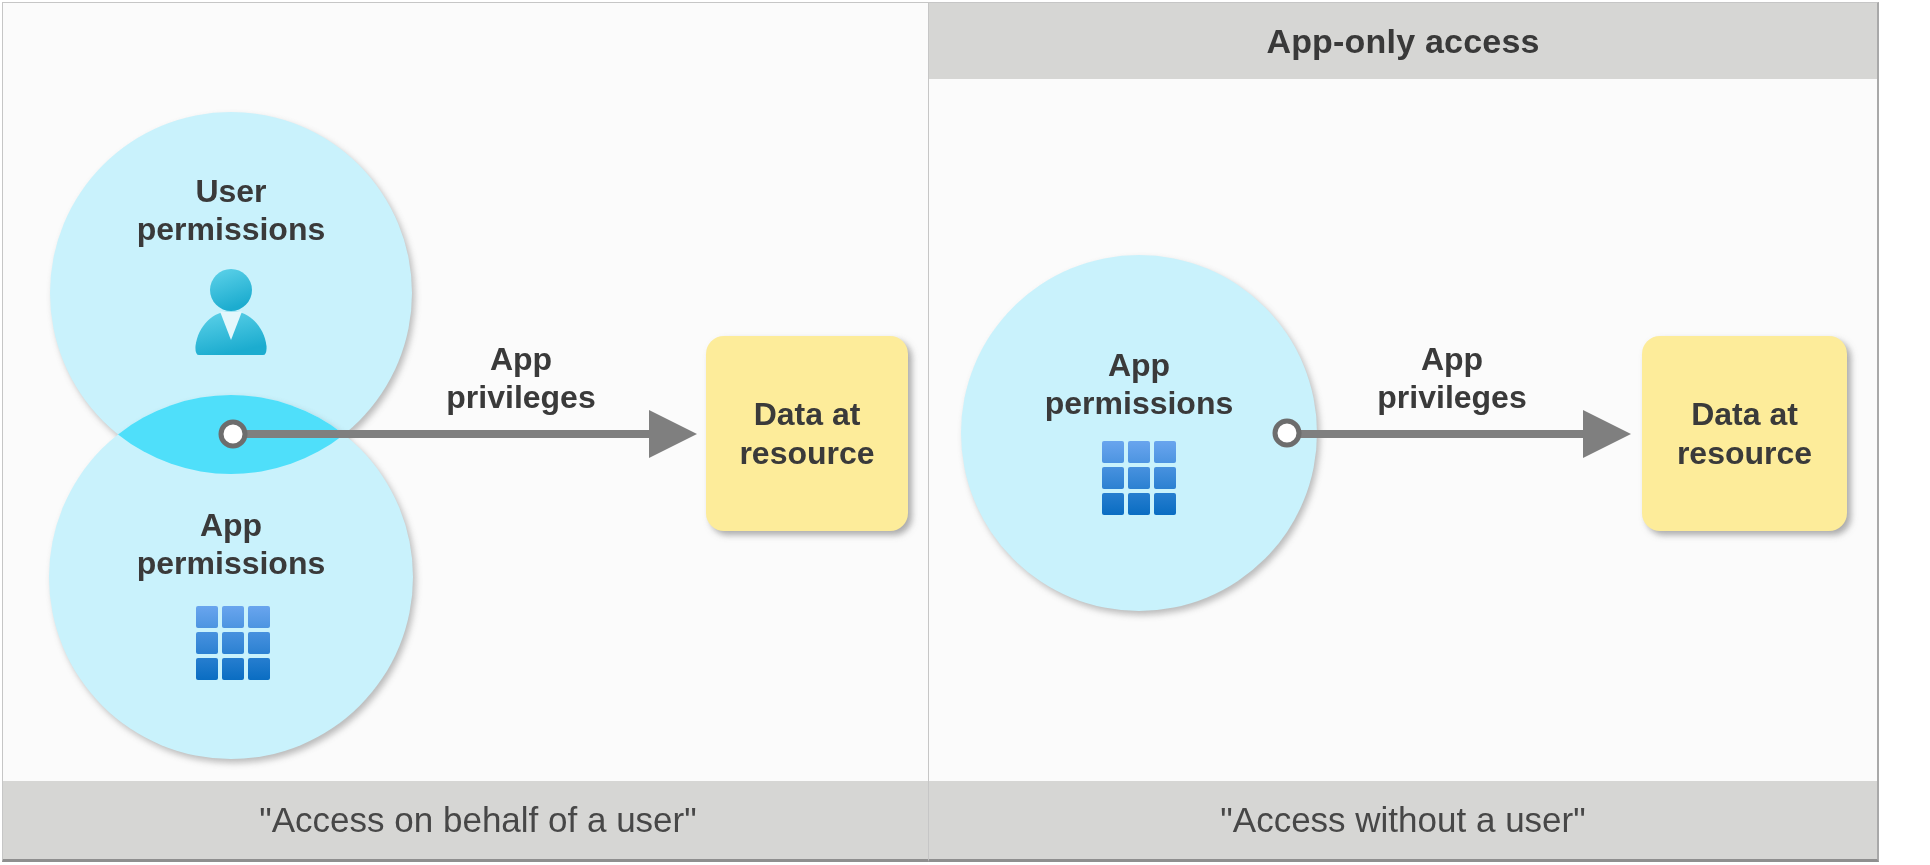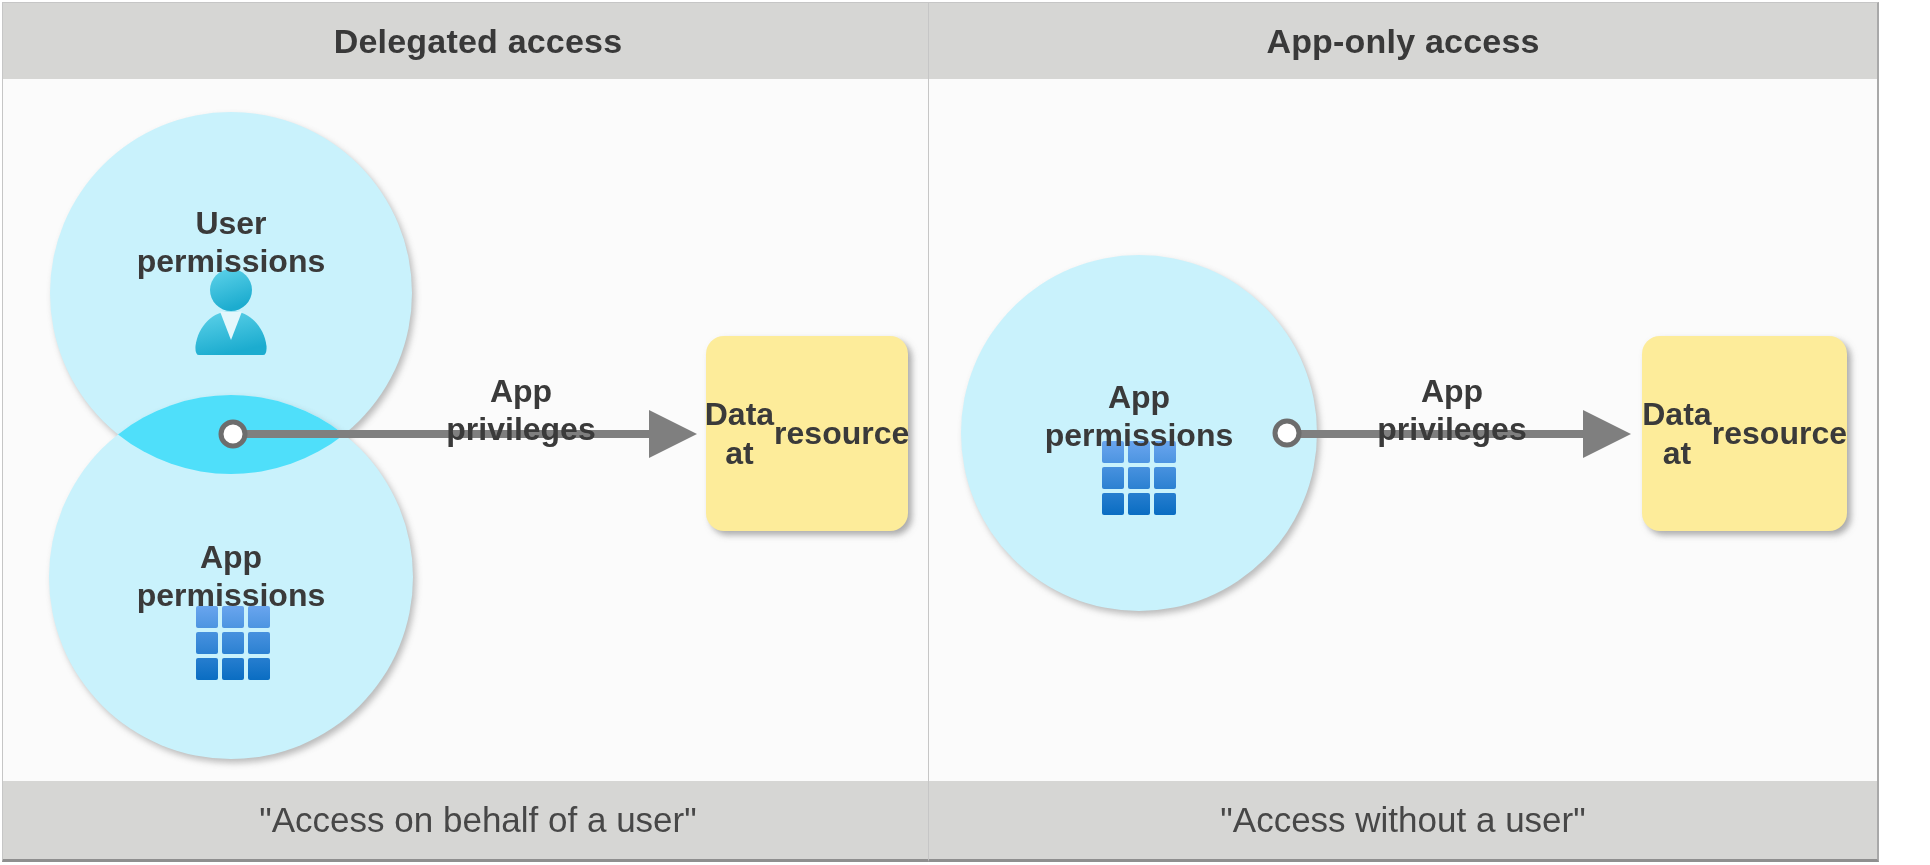--- a/index.html
+++ b/index.html
@@ -31,50 +31,47 @@
   #circle-user{left:47px;top:109px;width:362px;height:362px;}
   #circle-app-left{left:46px;top:392px;width:364px;height:364px;}
   #circle-app-right{left:32px;top:252px;width:356px;height:356px;}
   svg.overlay{position:absolute;left:0;top:0;pointer-events:none;}
   .lens{fill:#4fdffa;}
   .arrow-shaft{stroke:#7f7f7f;stroke-width:8;}
   .arrow-head{fill:#7f7f7f;}
   .connector-dot{fill:#ffffff;stroke:#6d6d6d;stroke-width:5;}
   .label{
     position:absolute;transform:translate(-50%,-50%);text-align:center;
-    font-size:32px;line-height:38px;font-weight:bold;color:#3a3a3a;white-space:nowrap;margin-top:32px;
+    font-size:32px;line-height:38px;font-weight:bold;color:#3a3a3a;white-space:nowrap;
   }
   .icon{position:absolute;}
   .resource-box{
     position:absolute;background:#fdec9a;border-radius:18px;
     box-shadow:4px 4px 6px rgba(105,105,105,.55);
-    display:flex;align-items:center;justify-content:center;
-    font-size:32px;line-height:39px;font-weight:bold;color:#3a3a3a;text-align:center;
+    display:flex;flex-direction:column;align-items:center;justify-content:center;
+    font-size:32px;line-height:39px;font-weight:bold;color:#3a3a3a;text-align:left;
   }
 </style>
 </head>
 <body>
 
 <svg width="0" height="0" style="position:absolute">
   <defs>
     <linearGradient id="grad-person" x1="0" y1="0" x2="0.35" y2="1">
       <stop offset="0" stop-color="#5fd3ea"></stop>
         <stop offset="1" stop-color="#1caccf"></stop>
     </linearGradient>
     <linearGradient id="grad-grid" gradientUnits="userSpaceOnUse" x1="0" y1="0" x2="0" y2="74">
       <stop offset="0" stop-color="#69a5ee"></stop>
         <stop offset="1" stop-color="#0a6dc2"></stop>
     </linearGradient>
   </defs>
 </svg>
 
 <div class="panel" id="panel-left">
-  <div class="panel-header">
-    <span>Delegated access</span>
-  </div>
 
   <div class="circle" id="circle-user"></div>
   <div class="circle" id="circle-app-left"></div>
 
   <svg class="overlay" width="953" height="858" viewBox="0 0 953 858">
     <path class="lens" d="M 115 431.4 A 182 182 0 0 1 341 431.4 A 181 181 0 0 1 115 431.4 Z"></path>
     <line class="arrow-shaft" x1="230" y1="431" x2="650" y2="431"></line>
     <polygon class="arrow-head" points="646,407 646,455 694,431"></polygon>
     <circle class="connector-dot" cx="230" cy="431" r="12"></circle>
   </svg>

